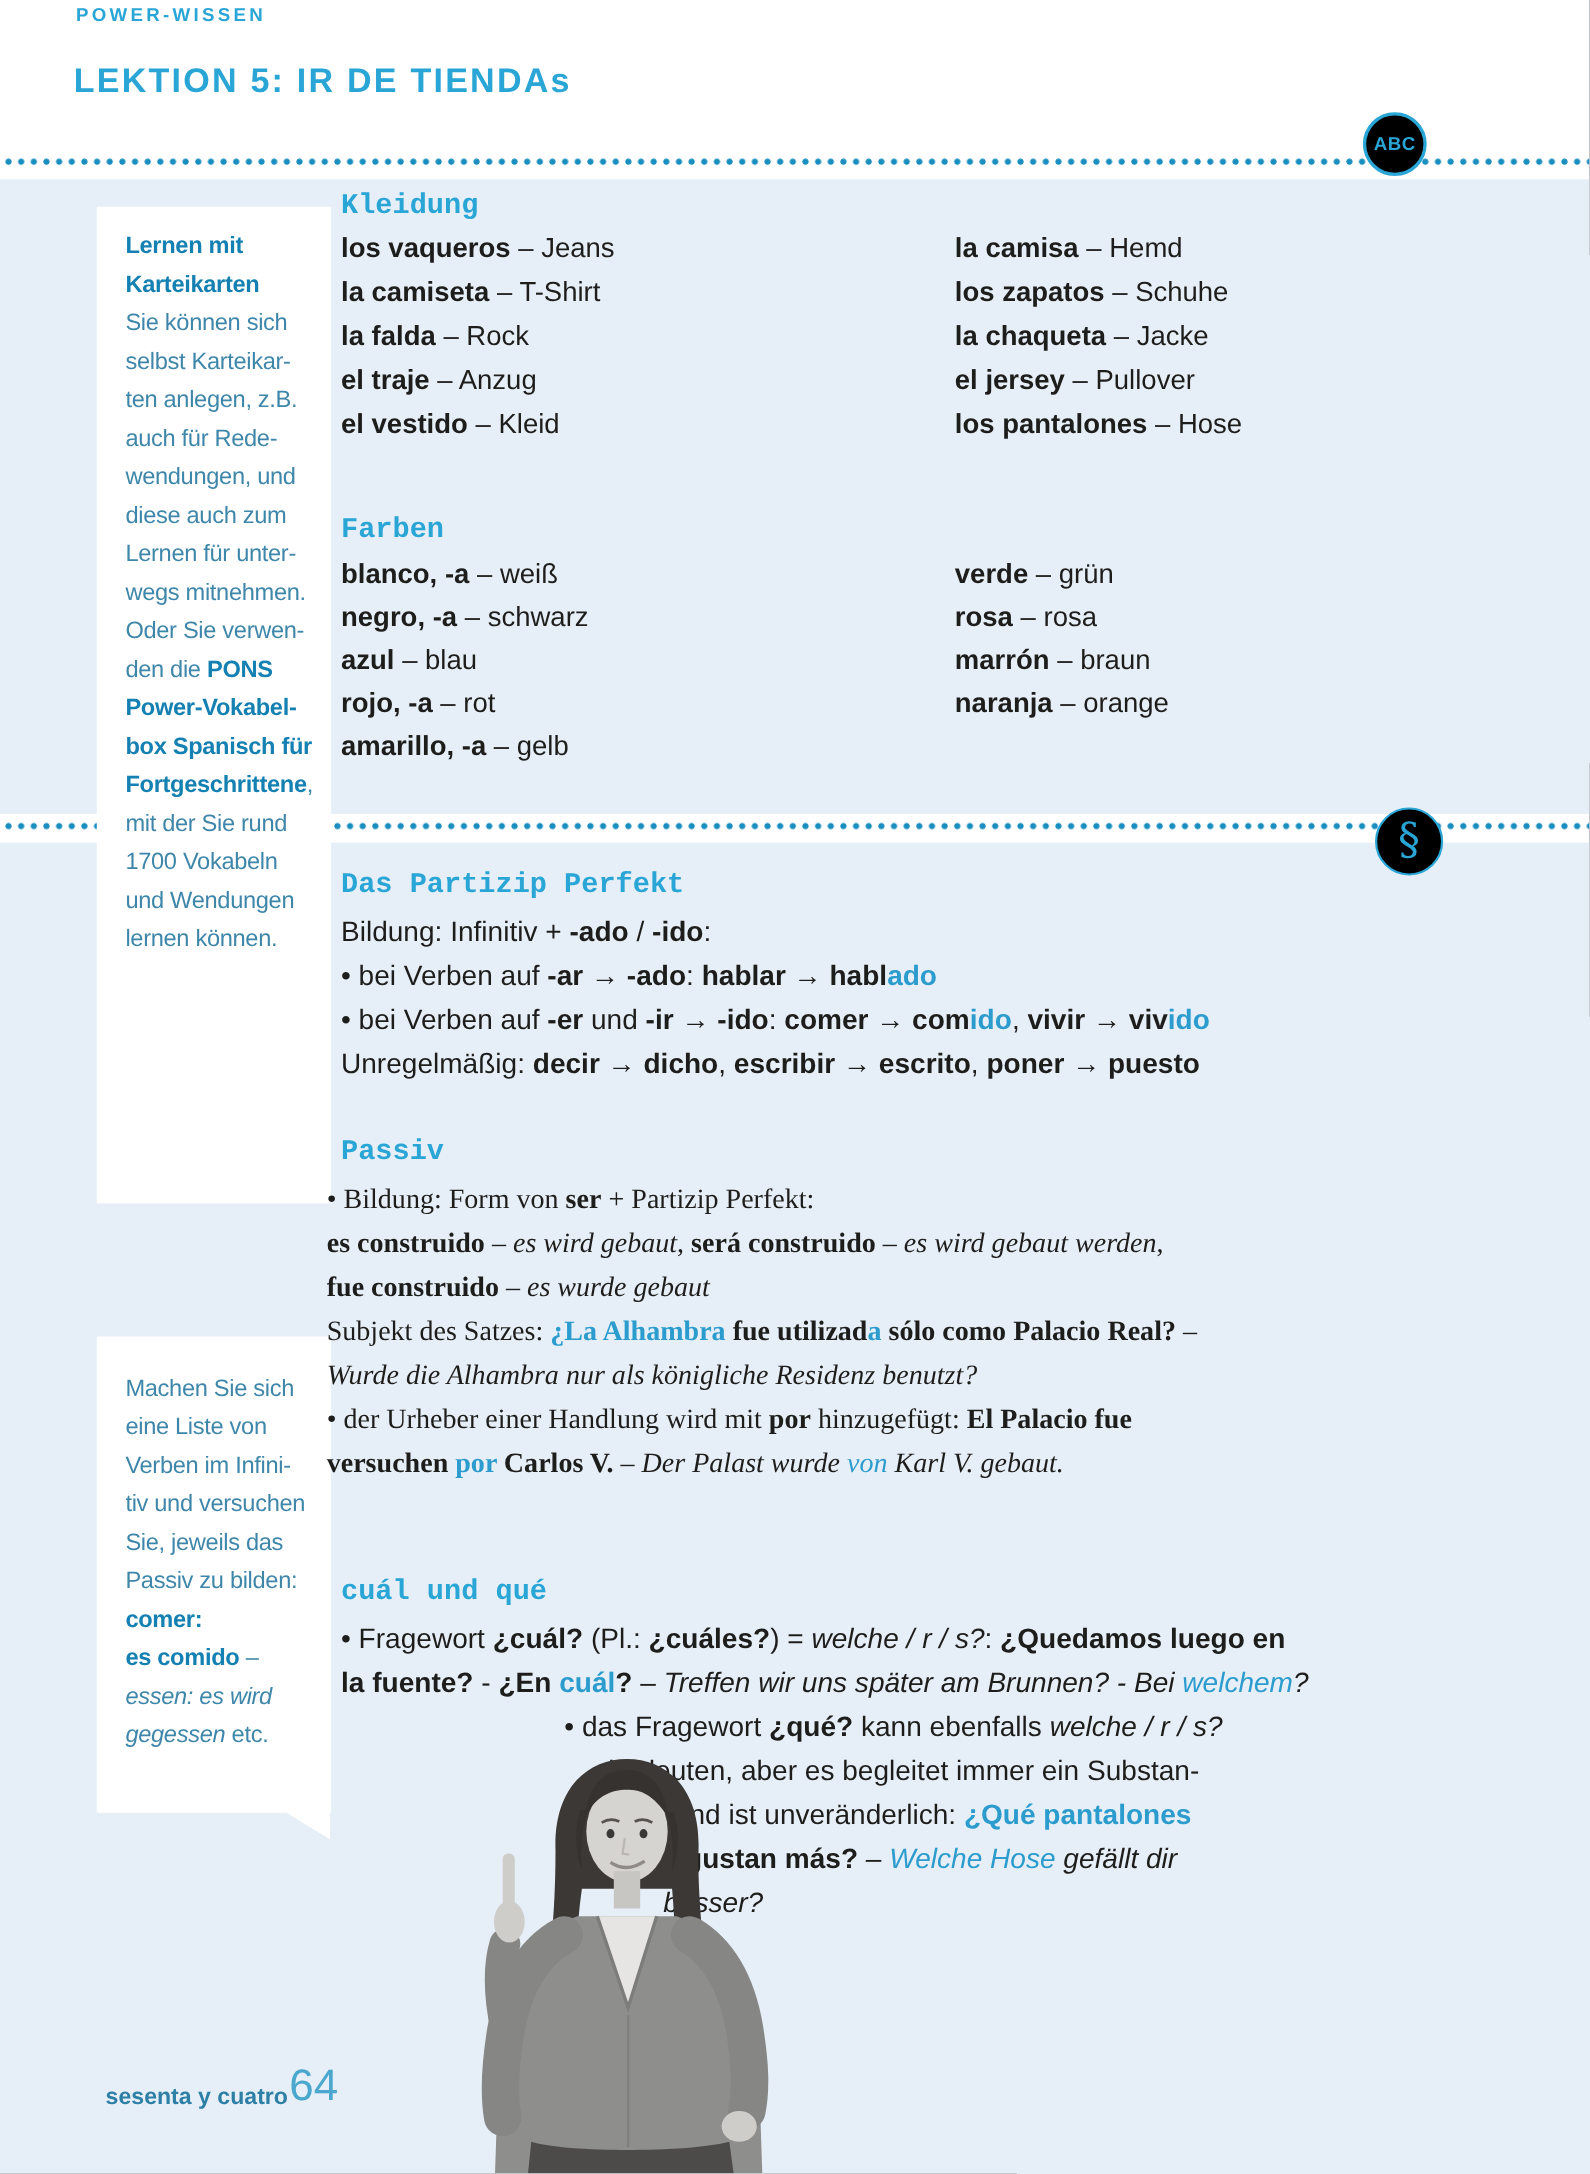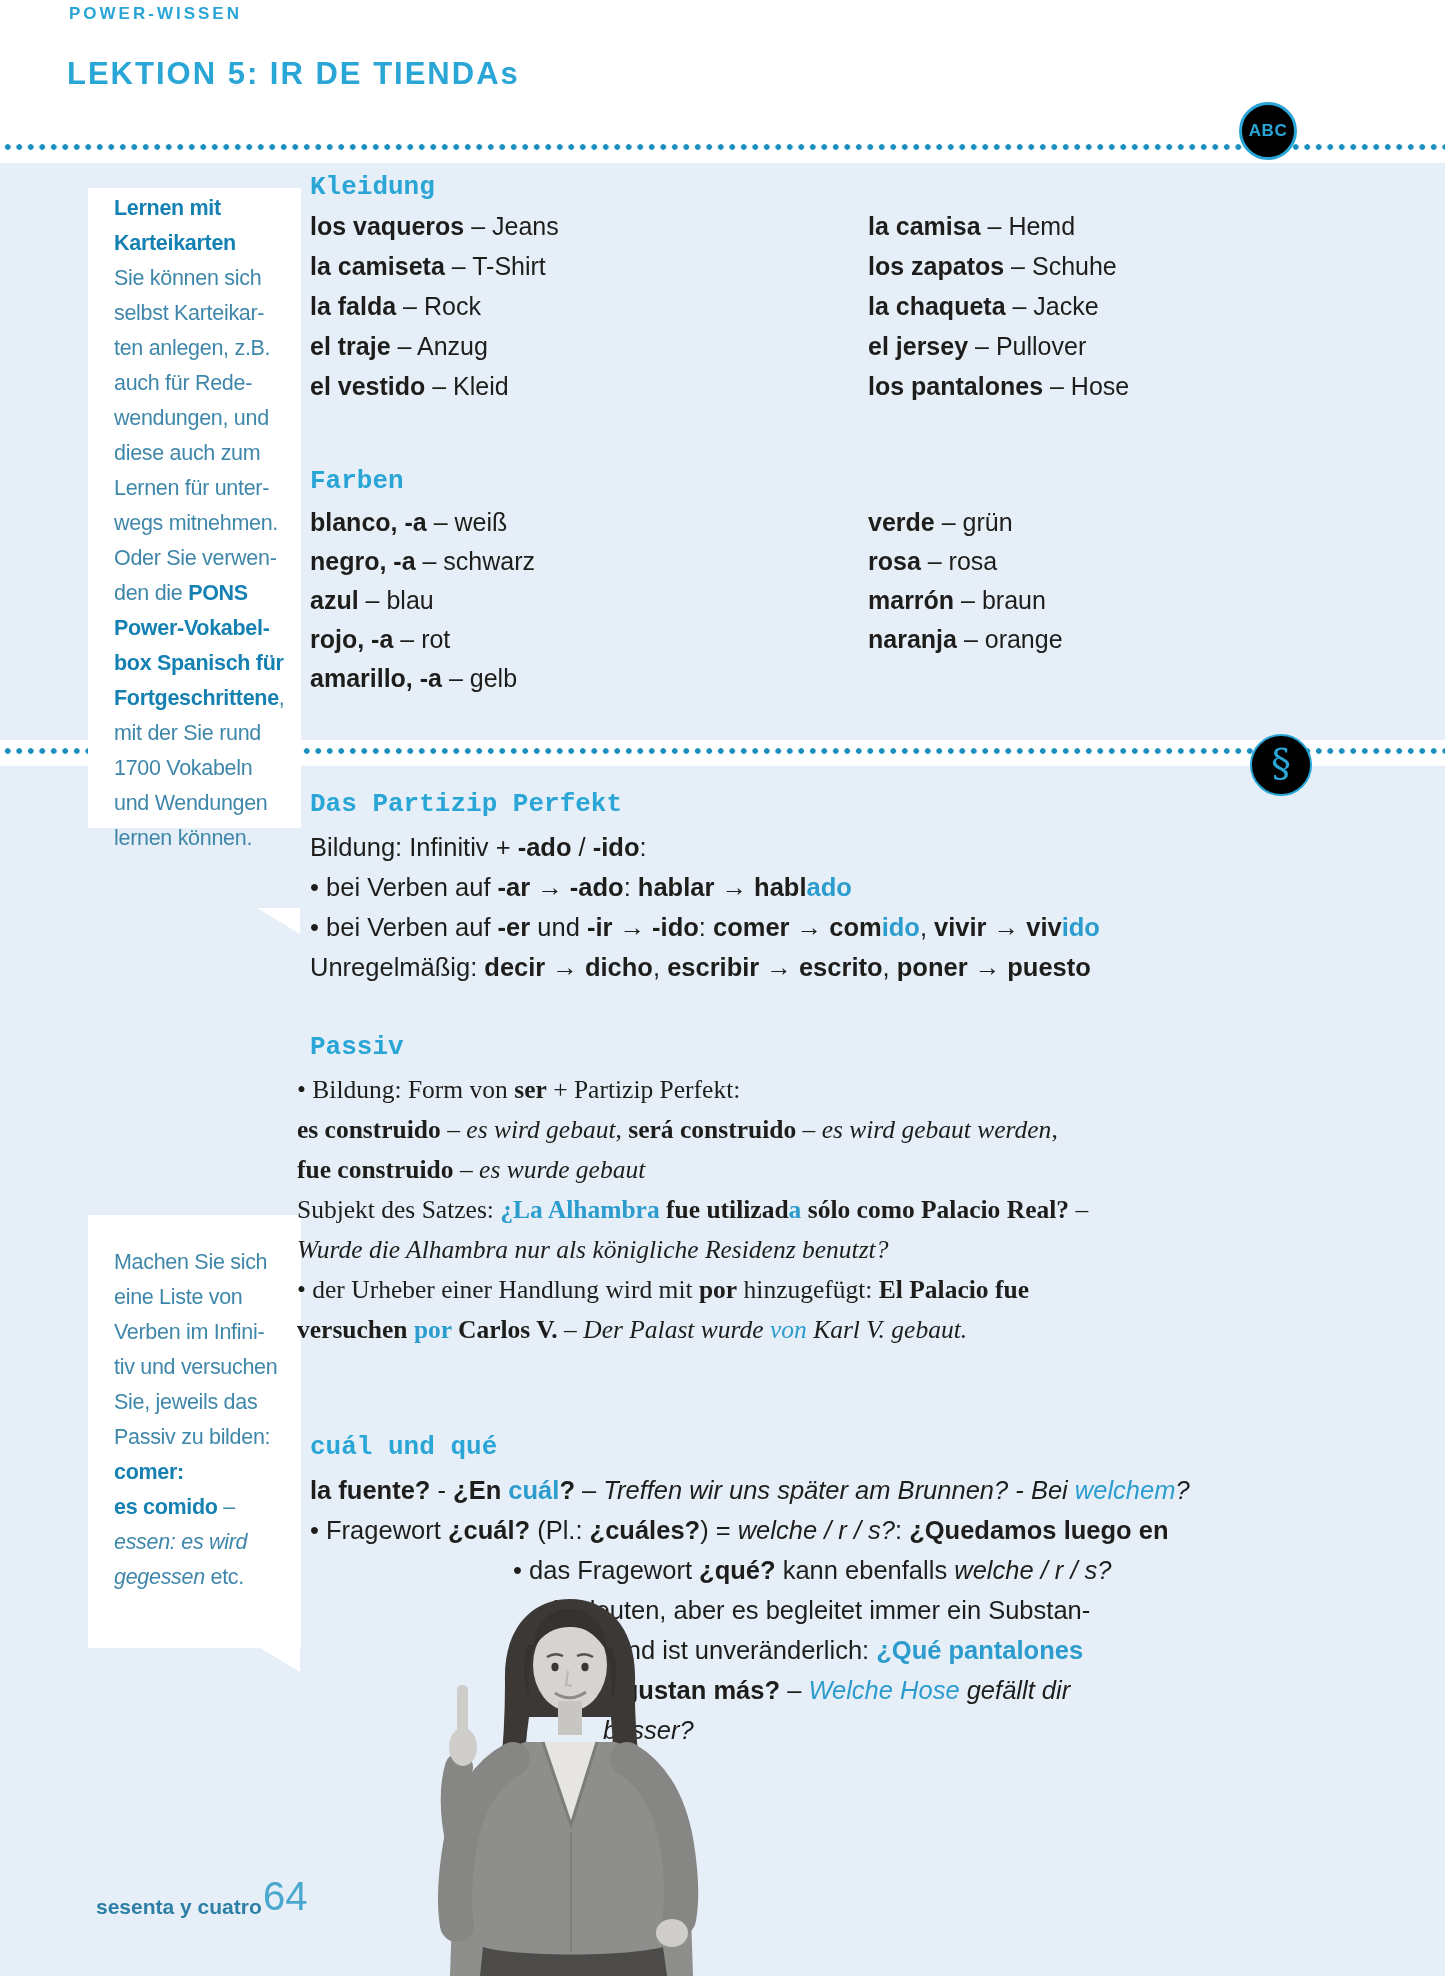--- a/index.html
+++ b/index.html
@@ -34,21 +34,21 @@
   .dots2{top:747px;}
   
   .badge{position:absolute;z-index:3;background:#000000;border:3px solid var(--accent);
     border-radius:50%;display:flex;align-items:center;justify-content:center;
     color:var(--accent);box-sizing:border-box;}
   .badge.abc{left:1239px;top:102px;width:58px;height:58px;font-size:17px;font-weight:800;letter-spacing:.5px;}
   .badge.par{left:1250px;top:734px;width:62px;height:62px;font-size:40px;font-weight:400;
     border-width:2px;font-family:"DejaVu Serif", serif;padding-bottom:4px;}
   
   .tipbox{position:absolute;left:88px;width:213px;background:#fff;z-index:2;box-sizing:border-box;}
-  .tip1{top:188px;height:640px;padding:3px 0 0 26px;}
+  .tip1{top:188px;height:906px;padding:18px 0 0 26px;}
   .tip2{top:1215px;height:433px;padding:30px 0 0 26px;}
   .tline{font-size:21.5px;line-height:35px;color:var(--side);white-space:nowrap;letter-spacing:-0.3px;}
   .tline .b{font-weight:700;color:var(--sideb);}
   .tline .i{font-style:italic;}
   .tail{position:absolute;left:257px;width:43px;height:26px;background:#fff;z-index:2;
     clip-path:polygon(0 0,100% 0,100% 100%);}
   .tail1{top:908px;}
   .tail2{top:1646px;}
   
   .sec-title{position:absolute;margin:0;font-size:26px;font-weight:700;color:var(--accent);
@@ -184,22 +184,22 @@
       <div class="gline"><span class="b">es construido</span><span> – </span><span class="i">es wird gebaut</span><span>, </span><span class="b">será construido</span><span> – </span><span class="i">es wird gebaut werden</span><span>,</span></div>
       <div class="gline"><span class="b">fue construido</span><span> – </span><span class="i">es wurde gebaut</span></div>
       <div class="gline"><span>Subjekt des Satzes: </span><span class="b c">¿La Alhambra</span><span class="b"> fue utilizad</span><span class="b c">a</span><span class="b"> sólo como Palacio Real?</span><span> –</span></div>
       <div class="gline"><span class="i">Wurde die Alhambra nur als königliche Residenz benutzt?</span></div>
       <div class="gline"><span>• der Urheber einer Handlung wird mit </span><span class="b">por</span><span> hinzugefügt: </span><span class="b">El Palacio fue</span></div>
       <div class="gline"><span class="b">versuchen </span><span class="b c">por</span><span class="b"> Carlos V.</span><span> – </span><span class="i">Der Palast wurde </span><span class="i c">von</span><span class="i"> Karl V. gebaut.</span></div>
     </div>
 
   <h2 class="sec-title" id="cual-title">cuál und qué</h2>
   <div class="lines" id="cual-lines">
+      <div class="gline"><span>• Fragewort </span><span class="b">¿cuál?</span><span> (Pl.: </span><span class="b">¿cuáles?</span><span>) = </span><span class="i">welche / r / s?</span><span>: </span><span class="b">¿Quedamos luego en</span></div>
       <div class="gline"><span class="b">la fuente?</span><span> - </span><span class="b">¿En </span><span class="b c">cuál</span><span class="b">?</span><span> – </span><span class="i">Treffen wir uns später am Brunnen? - Bei </span><span class="i c">welchem</span><span class="i">?</span></div>
-      <div class="gline"><span>• Fragewort </span><span class="b">¿cuál?</span><span> (Pl.: </span><span class="b">¿cuáles?</span><span>) = </span><span class="i">welche / r / s?</span><span>: </span><span class="b">¿Quedamos luego en</span></div>
       <div class="gline" style="margin-left: 203px;"><span>• das Fragewort </span><span class="b">¿qué?</span><span> kann ebenfalls </span><span class="i">welche / r / s?</span></div>
       <div class="gline" style="margin-left: 243px;"><span>bedeuten, aber es begleitet immer ein Substan-</span></div>
       <div class="gline" style="margin-left: 270px;"><span>tiv und ist unveränderlich: </span><span class="b c">¿Qué pantalones</span></div>
       <div class="gline" style="margin-left: 283px;"><span class="b">te gustan más?</span><span> – </span><span class="i c">Welche Hose </span><span class="i">gefällt dir</span></div>
       <div class="gline" style="margin-left: 293px;"><span class="i">besser?</span></div>
     </div>
 
   <svg class="figure" viewBox="0 0 355 389" xmlns="http://www.w3.org/2000/svg" aria-hidden="true">
 
     <path d="M110,95 C108,40 138,12 175,12 C212,12 242,40 240,95 C239,130 244,190 252,240

